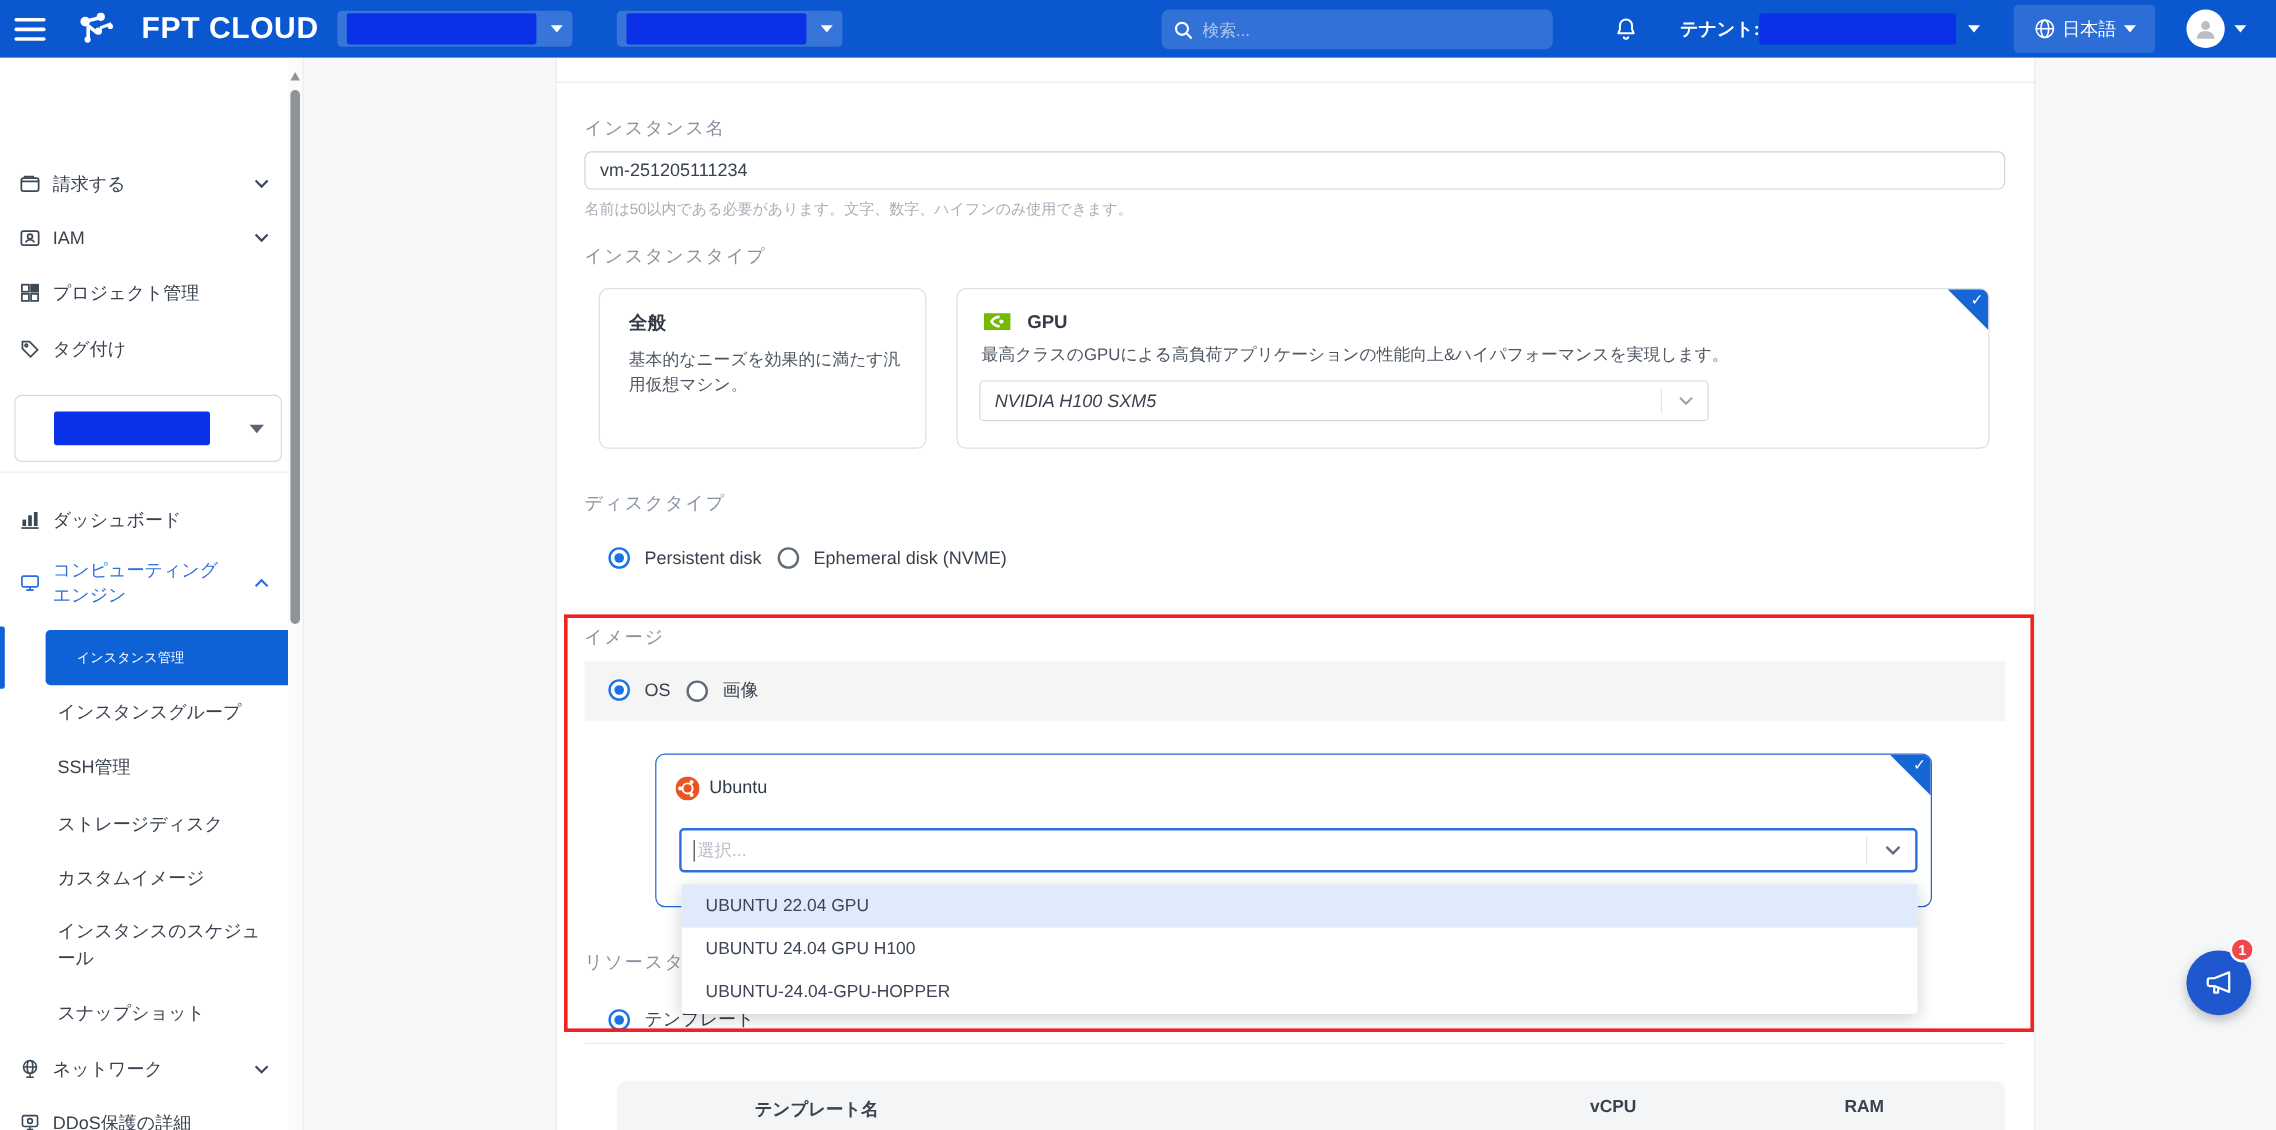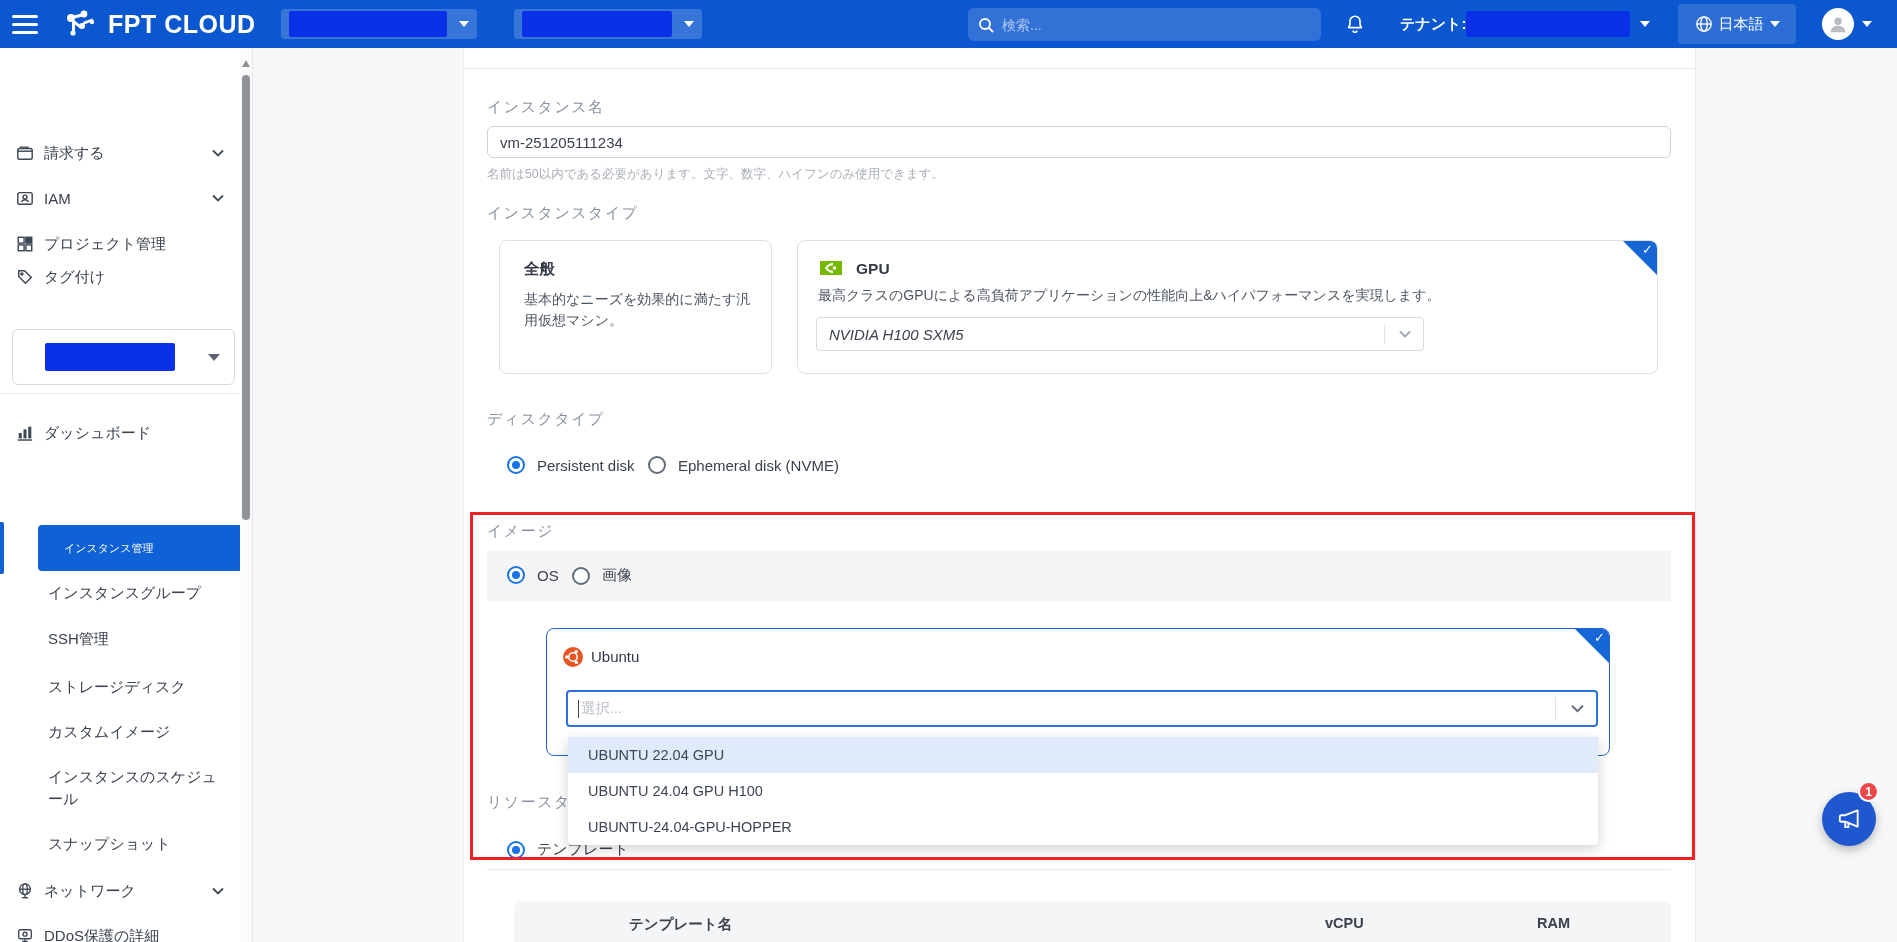--- a/index.html
+++ b/index.html
@@ -4,26 +4,26 @@
 <style>
   * { box-sizing: border-box; margin: 0; padding: 0; }
   html,body { width:1897px; height:942px; overflow:hidden; }
   body { font-family:"Liberation Sans","DejaVu Sans",sans-serif; background:#f6f7f8; position:relative; }
   .abs { position:absolute; }
 
   
   #navbar { position:absolute; left:0; top:0; width:1897px; height:48px; background:#0b57d0; z-index:100; }
   .nav-burger { position:absolute; left:12px; top:8px; width:34px; height:32px; display:flex; flex-direction:column; justify-content:center; gap:5px; cursor:pointer; }
   .nav-burger span { display:block; width:26px; height:3px; background:#fff; border-radius:2px; }
-  .brand { position:absolute; left:62px; top:8px; display:flex; align-items:center; gap:10px; color:#fff; }
+  .brand { position:absolute; left:62px; top:8px; display:flex; align-items:center; gap:20px; color:#fff; }
   .brand-text { font-size:25px; font-weight:bold; letter-spacing:.5px; color:#fff; }
   .nav-select { position:absolute; top:9px; height:30px; background:rgba(255,255,255,.18); border-radius:4px; display:flex; align-items:center; padding:0 8px; }
   .redacted { background:#0a31e8; border-radius:2px; }
   .caret-down { width:0; height:0; border-left:5px solid transparent; border-right:5px solid transparent; border-top:6px solid #fff; }
-  .nav-search { position:absolute; left:968px; top:8px; width:353px; height:33px; background:rgba(255,255,255,.16); border-radius:6px; display:flex; align-items:center; padding:12px 10px; gap:8px; }
+  .nav-search { position:absolute; left:968px; top:8px; width:326px; height:33px; background:rgba(255,255,255,.16); border-radius:6px; display:flex; align-items:center; padding:12px 10px; gap:8px; }
   .nav-search input { flex:1; background:transparent; border:none; outline:none; color:#fff; font-size:14px; font-family:inherit; }
   .nav-search input::placeholder { color:rgba(255,255,255,.6); }
   .tenant-label { position:absolute; left:1400px; top:15px; color:#fff; font-size:15px; font-weight:bold; }
   .lang-btn { position:absolute; left:1678px; top:4px; width:118px; height:40px; background:rgba(255,255,255,.14); border-radius:4px; display:flex; align-items:center; justify-content:center; gap:6px; color:#fff; font-size:15px; cursor:pointer; }
   .avatar { position:absolute; left:1822px; top:8px; width:32px; height:32px; border-radius:50%; background:#fff; display:flex; align-items:center; justify-content:center; }
 
   
   #sidebar { position:absolute; left:0; top:48px; width:253px; height:894px; background:#fff; border-right:1px solid #e6e8eb; z-index:90; }
   .side-row { position:absolute; left:0; width:238px; height:26px; display:flex; align-items:center; cursor:pointer; color:#39424e; font-size:15px; }
   .side-row .icn { position:absolute; left:16px; width:18px; height:18px; display:flex; align-items:center; }
@@ -191,21 +191,21 @@
         <svg width="18" height="18" viewBox="0 0 20 20" fill="none" stroke="#3d4856" stroke-width="1.6">
           <rect x="2.5" y="2.5" width="6.5" height="6.5"></rect>
           <rect x="11" y="2.5" width="6.5" height="6.5" fill="#3d4856"></rect>
           <rect x="2.5" y="11" width="6.5" height="6.5"></rect>
           <rect x="11" y="11" width="6.5" height="6.5"></rect>
         </svg>
       </span>
     <span class="lbl">プロジェクト管理</span>
   </div>
 
-  <div class="side-row" style="top:216px;">
+  <div class="side-row" style="top:230px;">
     <span class="icn">
         <svg width="18" height="18" viewBox="0 0 20 20" fill="none" stroke="#3d4856" stroke-width="1.6">
           <path d="M3 9.5V3h6.5l7.5 7.5-6.5 6.5z"></path>
           <circle cx="6.6" cy="6.6" r="1.2"></circle>
         </svg>
       </span>
     <span class="lbl">タグ付け</span>
   </div>
 
   <div class="side-select">
@@ -219,20 +219,35 @@
         <svg width="18" height="18" viewBox="0 0 20 20" fill="#3d4856">
           <rect x="3" y="10" width="3.4" height="6"></rect>
           <rect x="8.3" y="6" width="3.4" height="10"></rect>
           <rect x="13.6" y="3" width="3.4" height="13"></rect>
           <rect x="2" y="17" width="16" height="1.6"></rect>
         </svg>
       </span>
     <span class="lbl">ダッシュボード</span>
   </div>
 
+  <div class="side-row blue-item" style="top:414px; height:48px;">
+    <span class="icn">
+        <svg width="18" height="18" viewBox="0 0 20 20" fill="none" stroke="#2e6fdb" stroke-width="1.6">
+          <rect x="2.5" y="3.5" width="15" height="10" rx="1.5"></rect>
+          <line x1="10" y1="13.5" x2="10" y2="16.5"></line>
+          <line x1="6.5" y1="16.5" x2="13.5" y2="16.5"></line>
+        </svg>
+      </span>
+    <span class="lbl" style="white-space:normal; width:154px; line-height:21px;">コンピューティング エンジン</span>
+    <span class="chev">
+        <svg width="12" height="8" viewBox="0 0 12 8" fill="none" stroke="#2e6fdb" stroke-width="1.8">
+          <polyline points="1,6.5 6,1.5 11,6.5"></polyline>
+        </svg>
+      </span>
+  </div>
 
   <div class="side-active-bar" style="top:474px; height:52px;"></div>
   <div class="side-active" style="top:477px;">
     <span>インスタンス管理</span>
   </div>
 
   <div class="side-sub" style="top:536px;">インスタンスグループ</div>
   <div class="side-sub" style="top:582px;">SSH管理</div>
   <div class="side-sub" style="top:630px;">ストレージディスク</div>
   <div class="side-sub" style="top:675px;">カスタムイメージ</div>

